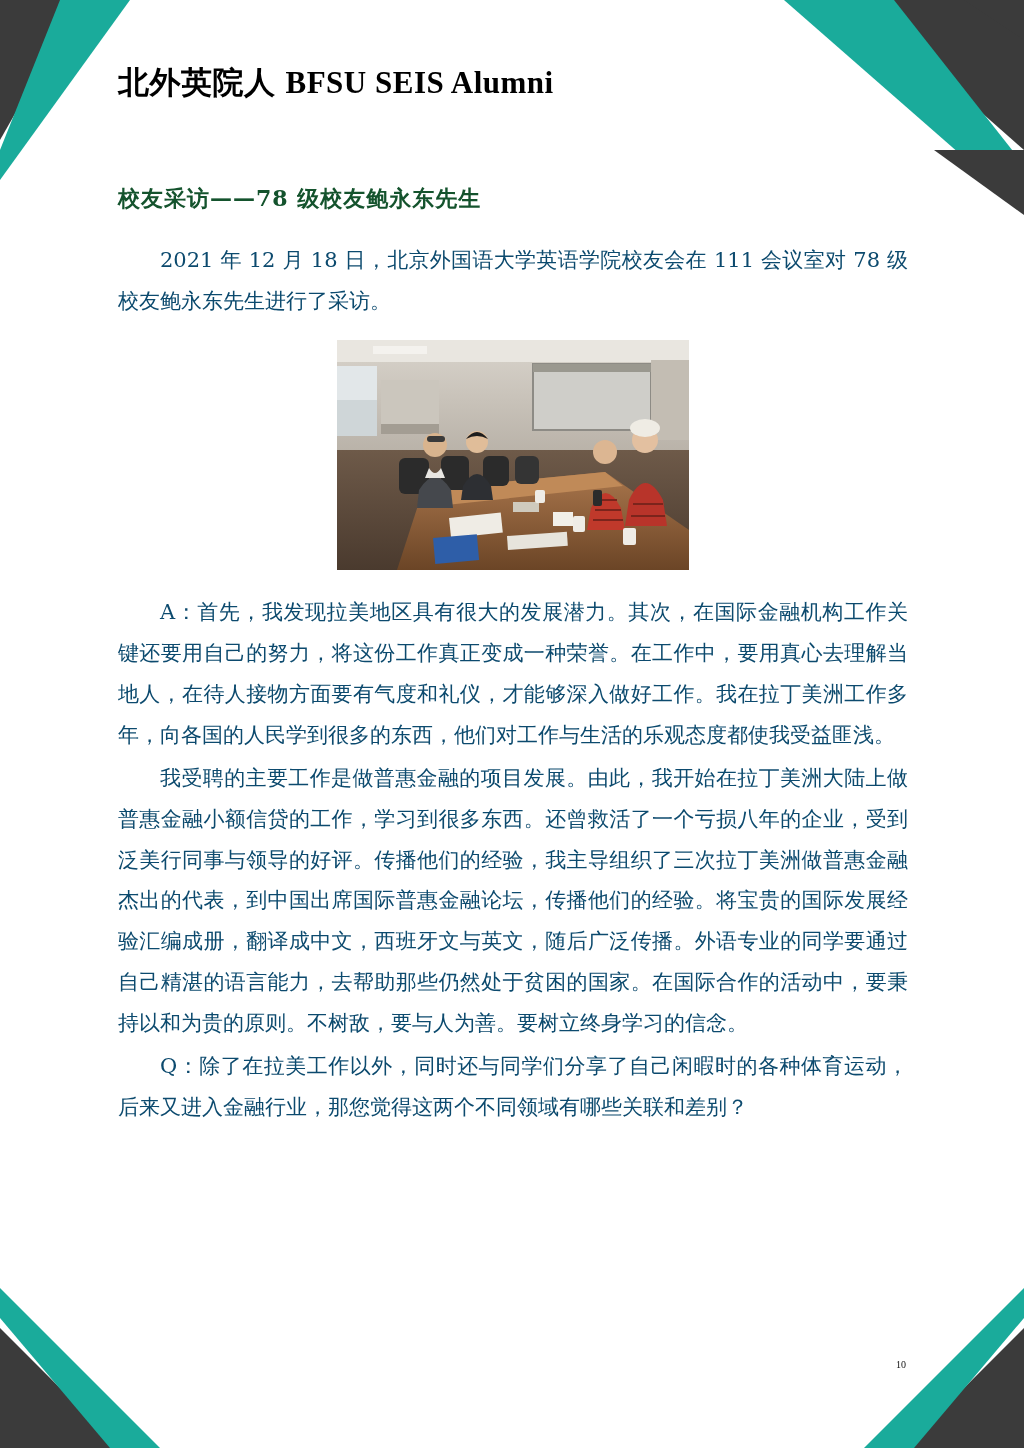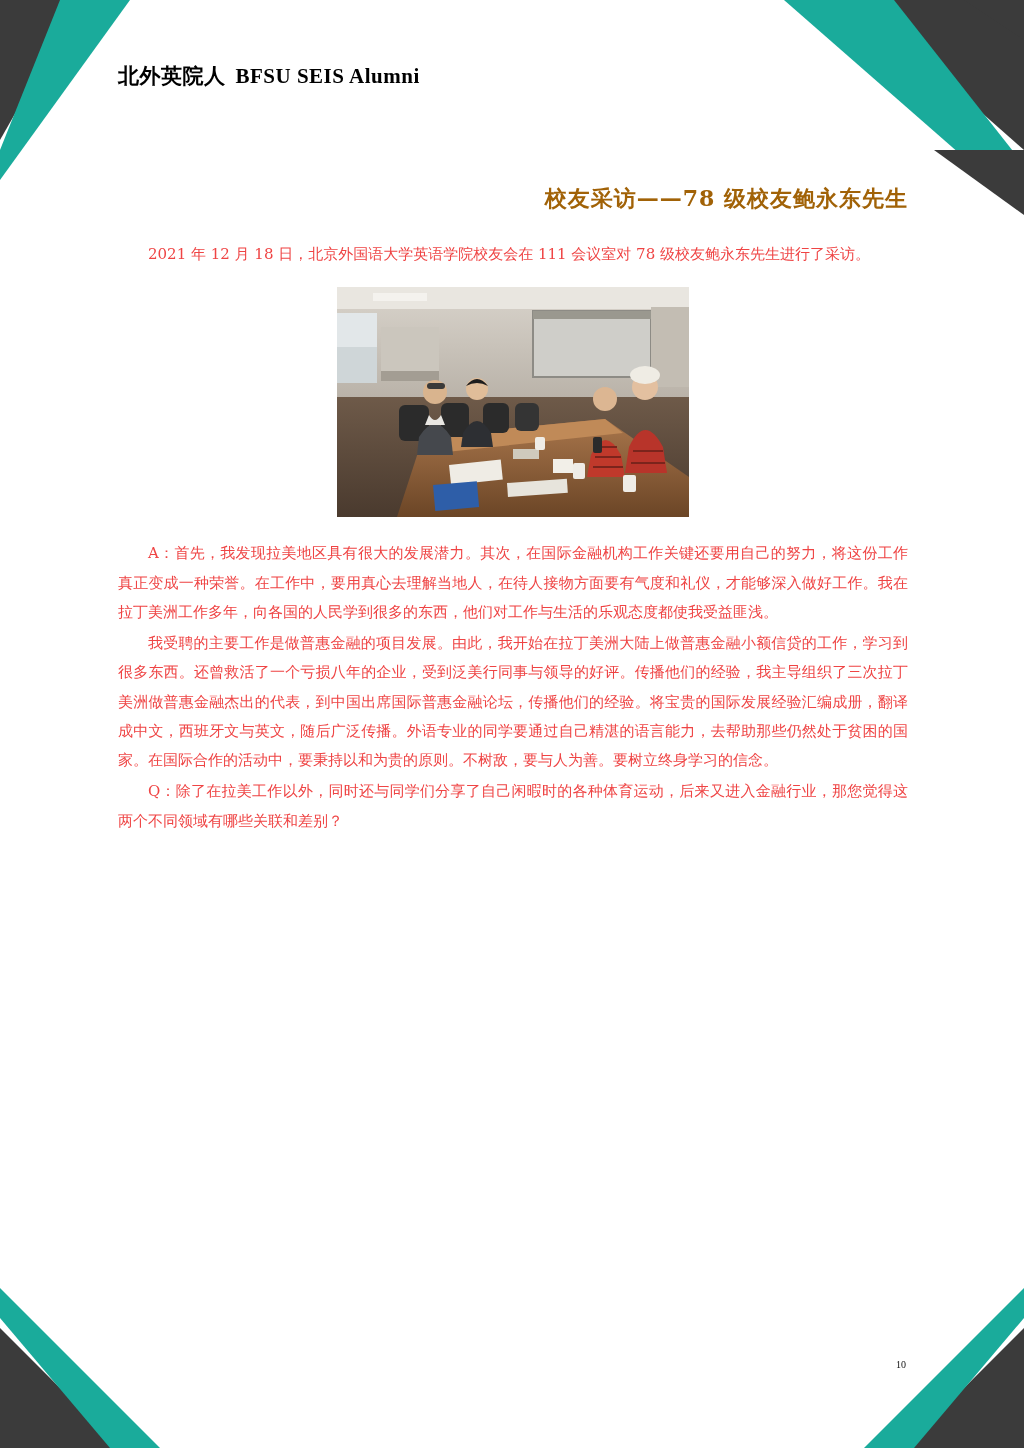--- a/index.html
+++ b/index.html
@@ -29,21 +29,21 @@
   .page {
     position: absolute;
     inset: 0;
     padding: 0;
   }
 
   .masthead {
     position: absolute;
     top: 62px;
     left: 118px;
-    font-size: 21px;
+    font-size: 31px;
     font-weight: bold;
     letter-spacing: 0.5px;
     color: #000;
     white-space: nowrap;
   }
   .masthead .cn {
     font-family: "DejaVu Serif", serif;
     font-weight: bold;
   }
   .masthead .en {
@@ -53,37 +53,37 @@
   }
 
   .content {
     position: absolute;
     top: 170px;
     left: 118px;
     width: 790px;
   }
 
   .article-title {
-    text-align: right;
+    text-align: left;
     font-size: 22px;
     font-weight: bold;
     font-family: "DejaVu Serif", serif;
     margin: 14px 0 26px 0;
     letter-spacing: 1px;
-    color: #a16207;
+    color: #14532d;
   }
 
   p.body-text {
-    font-size: 15px;
+    font-size: 21px;
     line-height: 1.95;
     text-align: justify;
     text-justify: inter-ideograph;
     margin: 0 0 2px 0;
     text-indent: 2em;
-    color: #ef4444;
+    color: #0c4a6e;
     font-family: "DejaVu Serif", serif;
   }
 
   .figure {
     margin: 18px auto 22px auto;
     width: 352px;
     height: 230px;
     position: relative;
     overflow: hidden;
     background: #6b5140;

